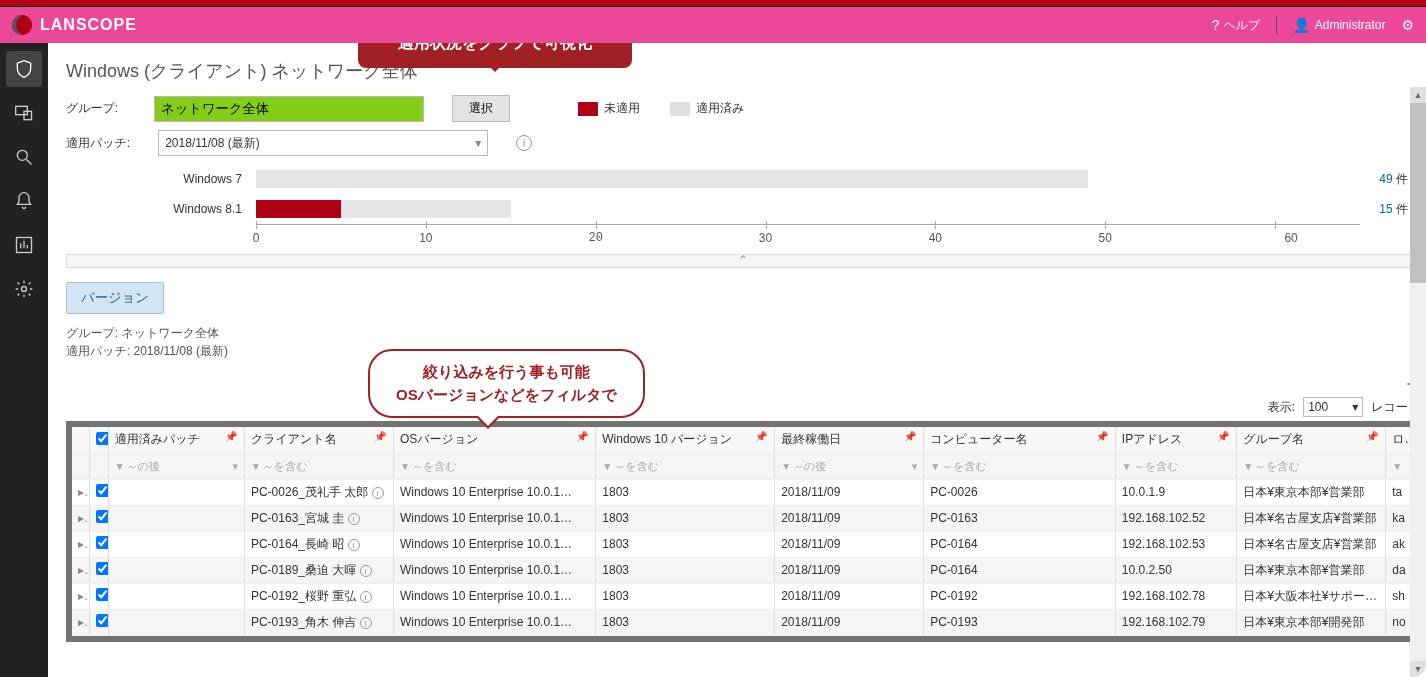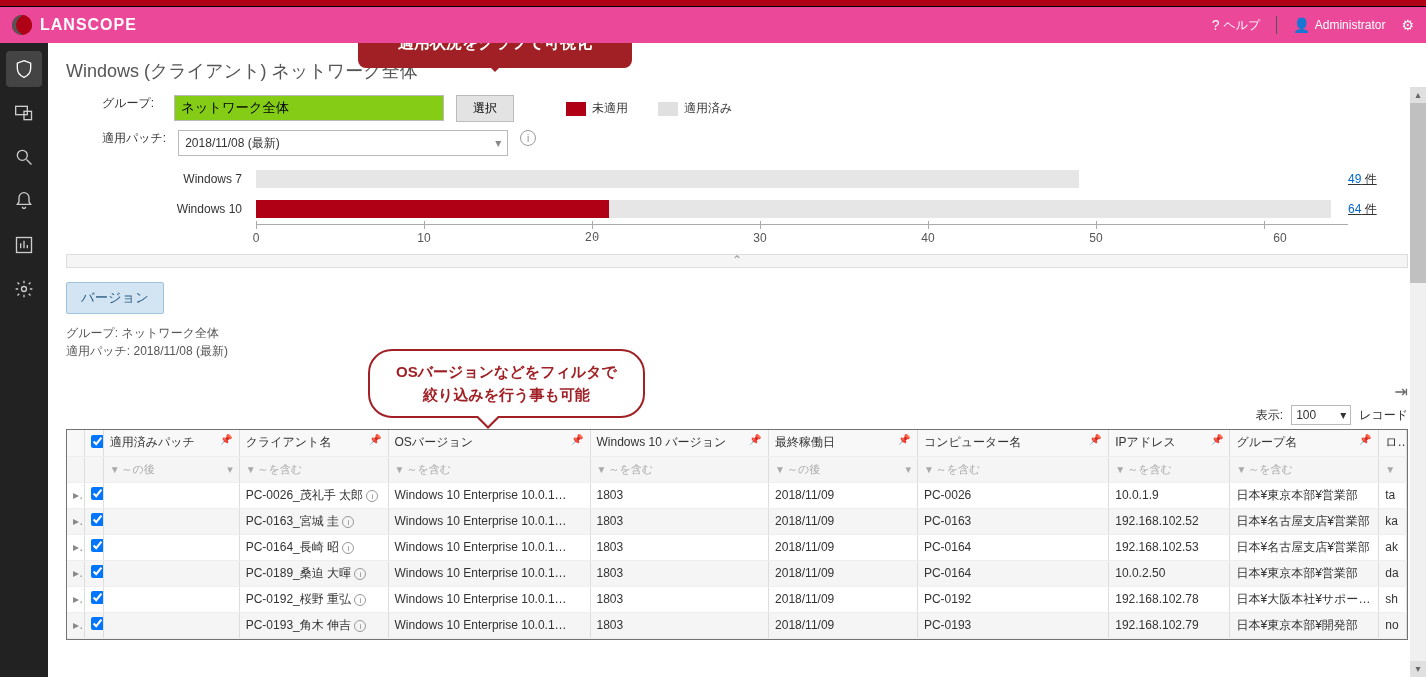--- a/index.html
+++ b/index.html
@@ -14,67 +14,67 @@
 .hdr-item { display: flex; align-items: center; gap: 4px; cursor: pointer; }
 .hdr-sep { width: 1px; height: 18px; background: #555; }
 .hdr-icon { font-size: 14px; }
 
 .layout { display: flex; }
 .sidebar { width: 48px; background: #222; min-height: 634px; display: flex; flex-direction: column; align-items: center; padding-top: 8px; gap: 8px; }
 .sidebar-item { width: 36px; height: 36px; display: flex; align-items: center; justify-content: center; color: #ccc; cursor: pointer; border-radius: 4px; }
 .sidebar-item.active { background: #444; color: #fff; }
 .sidebar-item svg { width: 20px; height: 20px; fill: none; stroke: currentColor; stroke-width: 1.6; }
 
-.main { flex: 1; padding: 16px 18px 0 18px; position: relative; background: #fff; overflow: hidden; }
+.main { flex: 1; padding: 16px 6px 0 18px; position: relative; background: #fff; overflow: hidden; border-radius: 13px; }
 .page-title { font-size: 18px; font-weight: normal; color: #555; margin-bottom: 12px; }
 
 .callout { position: absolute; background: #a02025; color: #fff; font-weight: bold; font-size: 16px; padding: 14px 40px; border-radius: 8px; z-index: 20; text-align: center; }
 .callout1 { left: 310px; top: -24px; }
 .callout1::after { content: ''; position: absolute; left: 50%; bottom: -18px; margin-left: -14px; border: 14px solid transparent; border-top-color: #a02025; }
 .callout2-wrap { position: absolute; left: 320px; top: 306px; z-index: 15; }
 .callout2 { border: 2px solid #a02025; background: #fff; color: #a02025; font-weight: bold; font-size: 15px; padding: 10px 26px; border-radius: 24px; text-align: center; line-height: 1.5; }
 .callout2-tail { width: 0; height: 0; border: 10px solid transparent; border-top-color: #fff; position: absolute; left: 110px; bottom: -18px; z-index: 2; }
 .callout2-tail-b { width: 0; height: 0; border: 12px solid transparent; border-top-color: #a02025; position: absolute; left: 108px; bottom: -23px; z-index: 1; }
 
-.filters { display: flex; gap: 12px; margin-bottom: 8px; margin-left: 36px; }
+.filters { display: flex; align-items: center; gap: 28px; margin-bottom: 8px; }
 .filters label { min-width: 60px; color: #333; }
 .txt-input { border: 1px solid #bbb; padding: 4px 6px; width: 270px; height: 26px; background: #84cc16; }
 .btn { background: #e3e3e3; border: 1px solid #bbb; padding: 4px 16px; cursor: pointer; font-size: 12px; }
 .select-input { border: 1px solid #bbb; height: 26px; width: 330px; display: flex; align-items: center; justify-content: space-between; padding: 0 6px; background: #fff; }
 .select-caret { color: #888; }
 .info-icon { width: 16px; height: 16px; border: 1px solid #999; border-radius: 50%; display: inline-flex; align-items: center; justify-content: center; font-size: 10px; color: #888; }
 
 .legend { display: flex; align-items: center; gap: 30px; margin-left: 40px; }
 .legend-item { display: flex; align-items: center; gap: 6px; }
 .sw { width: 20px; height: 14px; }
 .sw-red { background: #b00016; }
 .sw-gray { background: #e0e0e0; }
 
 .chart-area { margin-top: 8px; margin-bottom: 6px; }
 .chart-row { display: flex; align-items: center; height: 30px; }
 .chart-label { width: 190px; text-align: right; padding-right: 14px; color: #333; }
 .chart-track { flex: 1; height: 18px; display: flex; position: relative; }
 .seg { height: 100%; }
 .seg.red { background: #b00016; }
 .seg.gray { background: #e6e6e6; }
-.chart-count { width: 60px; padding-right: 12px; text-decoration: underline; }
+.chart-count { width: 60px; text-align: right; padding-right: 12px; }
 .chart-count a { color: #0066cc; text-decoration: none; }
 .chart-axis { display: flex; margin-left: 190px; margin-right: 60px; border-top: 1px solid #aaa; position: relative; height: 24px; }
 .tick { position: absolute; top: -4px; width: 1px; height: 8px; background: #aaa; }
 .tick-lbl { position: absolute; top: 6px; transform: translateX(-50%); color: #555; }
 .collapse-bar { height: 14px; background: #f5f5f5; border: 1px solid #ddd; text-align: center; cursor: pointer; color: #999; line-height: 10px; margin-top: 6px; }
 
 .lower { margin-top: 14px; }
 .distribute-btn { background: #d3e5f2; border: 1px solid #9ec4dd; color: #2a5e87; padding: 6px 14px; cursor: pointer; border-radius: 2px; margin-bottom: 10px; display: inline-block; }
-.filter-info { color: #555; line-height: 1.5; margin-bottom: 22px; }
+.filter-info { color: #555; line-height: 1.5; margin-bottom: 14px; }
 .tbl-toolbar { display: flex; justify-content: flex-end; align-items: center; gap: 8px; margin-bottom: 4px; }
 .export-icon { font-size: 16px; color: #666; cursor: pointer; }
 .rec-select { border: 1px solid #bbb; padding: 2px 4px; width: 60px; display: inline-flex; align-items: center; justify-content: space-between; }
 
-.grid { border: 1px solid #737373; width: 100%; overflow-x: hidden; }
+.grid { border: 6px solid #737373; width: 100%; overflow-x: hidden; }
 .grid table { border-collapse: collapse; width: 100%; table-layout: fixed; }
 .grid th, .grid td { border-right: 1px solid #ddd; border-bottom: 1px solid #eee; padding: 4px 6px; text-align: left; height: 26px; overflow: hidden; white-space: nowrap; text-overflow: ellipsis; font-size: 12px; }
 .grid th { background: #f8f8f8; font-weight: normal; position: relative; }
 .pin { float: right; color: #555; font-size: 10px; }
 .filter-row td { background: #f5f5f5; color: #aaa; font-size: 11px; }
 .filter-row .ff { display: flex; align-items: center; gap: 2px; }
 .funnel { font-size: 10px; }
 .grid tbody.data tr:nth-child(even) { background: #f5f5f5; }
 .row-exp { width: 14px; text-align: center; color: #888; cursor: pointer; }
 .row-chk { width: 14px; text-align: center; }
@@ -187,26 +187,26 @@
     <div class="chart-area" id="chart-area">
         <div class="chart-row">
           <div class="chart-label">Windows 7</div>
           <div class="chart-track">
             <div class="seg red" style="width: 0%;"></div>
             <div class="seg gray" style="width: 75.3846%;"></div>
           </div>
           <div class="chart-count"><a>49</a> 件</div>
         </div>
         <div class="chart-row">
-          <div class="chart-label">Windows 10</div>
+          <div class="chart-label">Windows 8.1</div>
           <div class="chart-track">
-            <div class="seg red" style="width: 32.3077%;"></div>
-            <div class="seg gray" style="width: 66.1538%;"></div>
+            <div class="seg red" style="width: 7.69231%;"></div>
+            <div class="seg gray" style="width: 15.3846%;"></div>
           </div>
-          <div class="chart-count"><a>64</a> 件</div>
+          <div class="chart-count"><a>15</a> 件</div>
         </div>
         <div class="chart-axis">
           <div class="tick" style="left: 0%;"></div>
           <div class="tick-lbl" style="left: 0%;">0</div>
           <div class="tick" style="left: 15.3846%;"></div>
           <div class="tick-lbl" style="left: 15.3846%;">10</div>
           <div class="tick" style="left: 30.7692%;"></div>
           <div class="tick-lbl" style="left: 30.7692%; font-family: Liberation Mono, monospace;">20</div>
           <div class="tick" style="left: 46.1538%;"></div>
           <div class="tick-lbl" style="left: 46.1538%;">30</div>
@@ -219,22 +219,22 @@
         </div>
       </div>
 
     <div class="collapse-bar">⌃</div>
 
     <div class="lower">
       <button class="distribute-btn">バージョン</button>
 
       <div class="callout2-wrap">
         <div class="callout2">
+          <div>絞り込みを行う事も可能</div>
           <div>OSバージョンなどをフィルタで</div>
-          <div>絞り込みを行う事も可能</div>
         </div>
         <div class="callout2-tail-b"></div>
         <div class="callout2-tail"></div>
       </div>
 
       <div class="filter-info">
         <div>グループ: ネットワーク全体</div>
         <div>適用パッチ: 2018/11/08 (最新)</div>
       </div>
 

